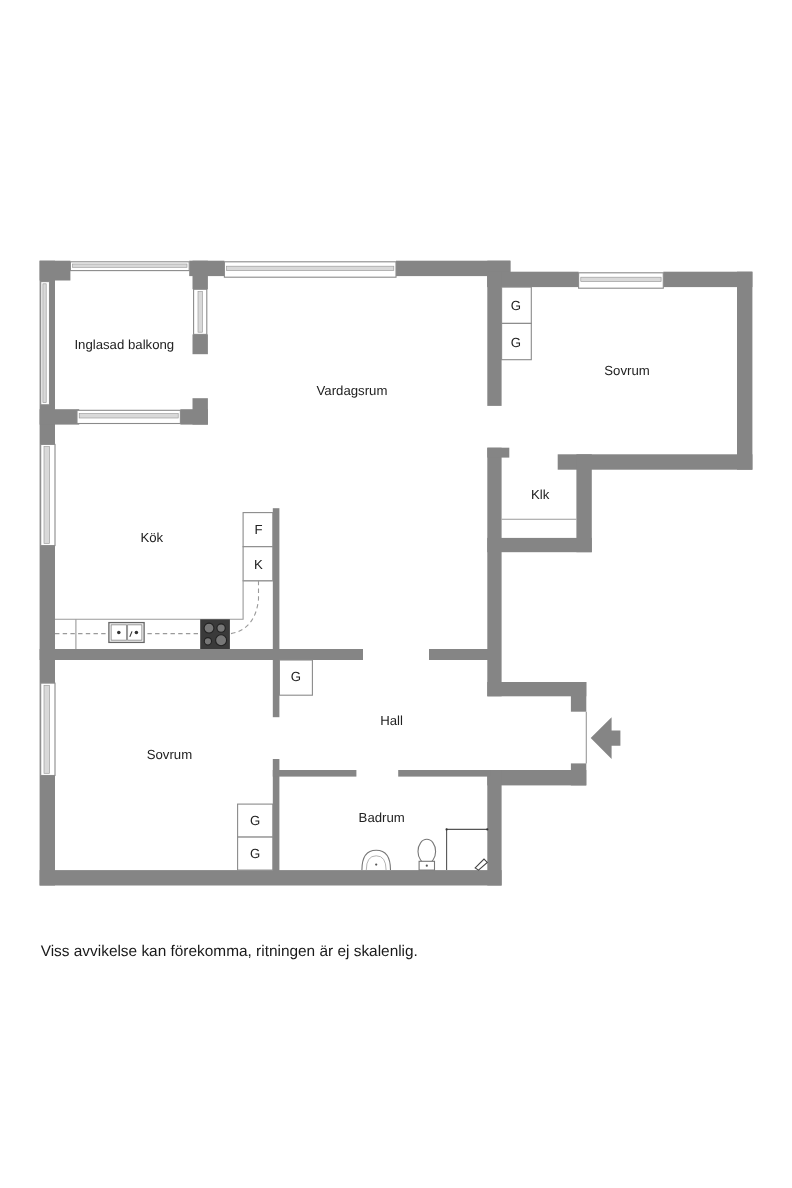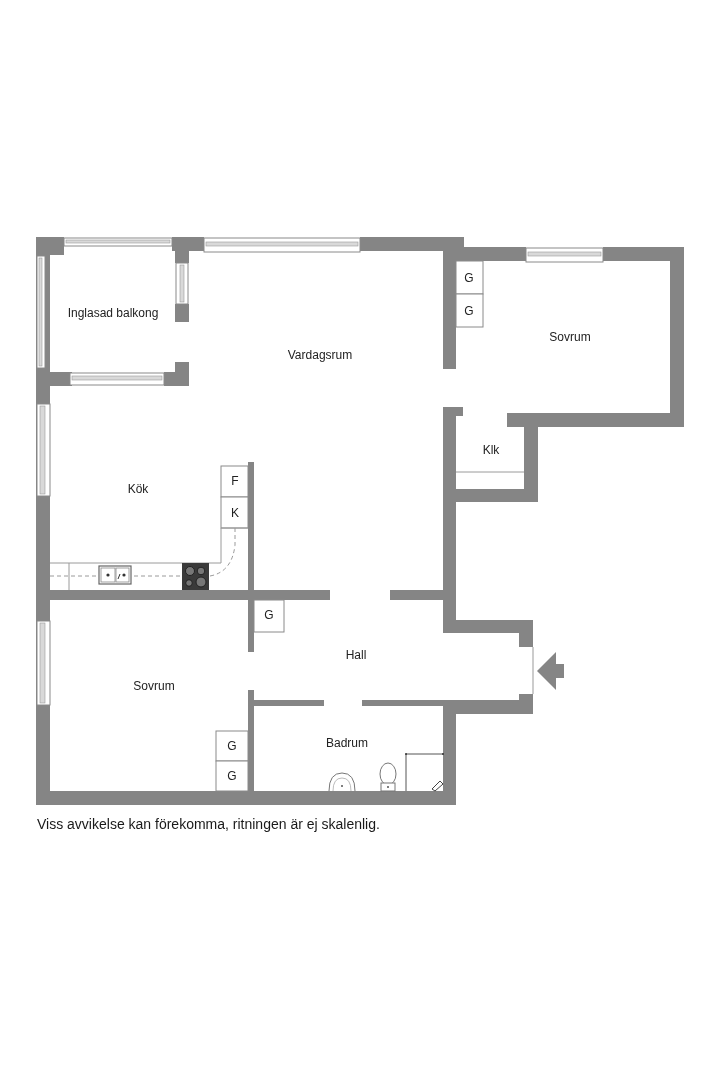--- a/index.html
+++ b/index.html
@@ -7,21 +7,21 @@
            font-family: "Liberation Sans", "DejaVu Sans", sans-serif; }
     #plan { position: absolute; left: 0; top: 0; }
     .wall { fill: #858585; }
     .win-frame { fill: #ffffff; stroke: #8a8a8a; stroke-width: 1; }
     .win-glass { fill: #d9d9d9; stroke: #9a9a9a; stroke-width: 0.6; }
     .fix { fill: #ffffff; stroke: #8a8a8a; stroke-width: 1; }
     .fixline { stroke: #9a9a9a; stroke-width: 1; fill: none; }
     .dash { stroke: #9a9a9a; stroke-width: 1; fill: none; stroke-dasharray: 4 3; }
     .room-label { font-family: "Liberation Sans", "DejaVu Sans", sans-serif; font-size: 12px; fill: #222; }
     .cab-label { font-family: "Liberation Sans", "DejaVu Sans", sans-serif; font-size: 12px; fill: #222; }
-    .disclaimer { position: absolute; left: 37px; top: 816px; font-size: 14px; color: #1a1a1a; }
+    .disclaimer { position: absolute; left: 37px; top: 856px; font-size: 14px; color: #1a1a1a; }
   </style>
 </head>
 <body>
 
 <svg id="plan" width="720" height="1080" viewBox="0 0 720 1080">
 
   <g>
 
     <rect class="wall" x="36" y="237" width="14" height="568"></rect>
 

